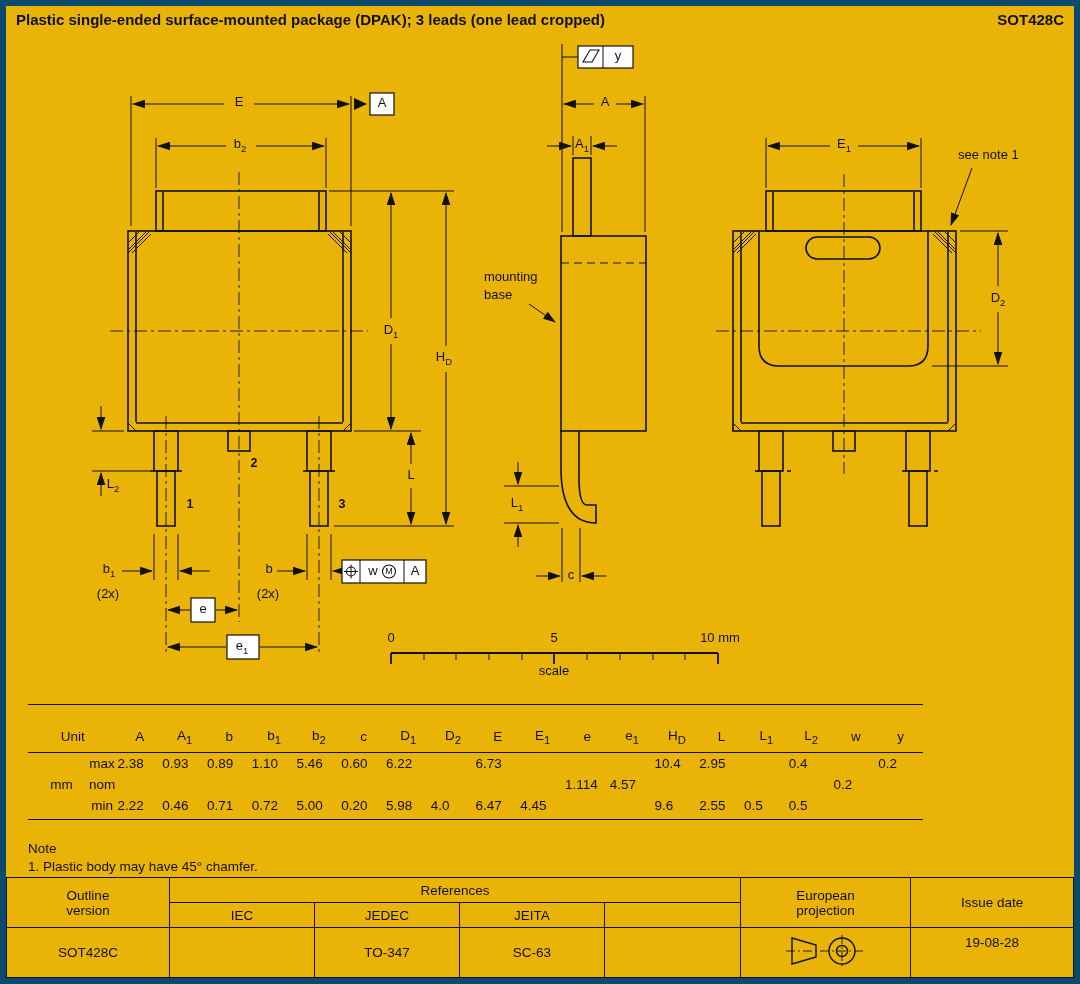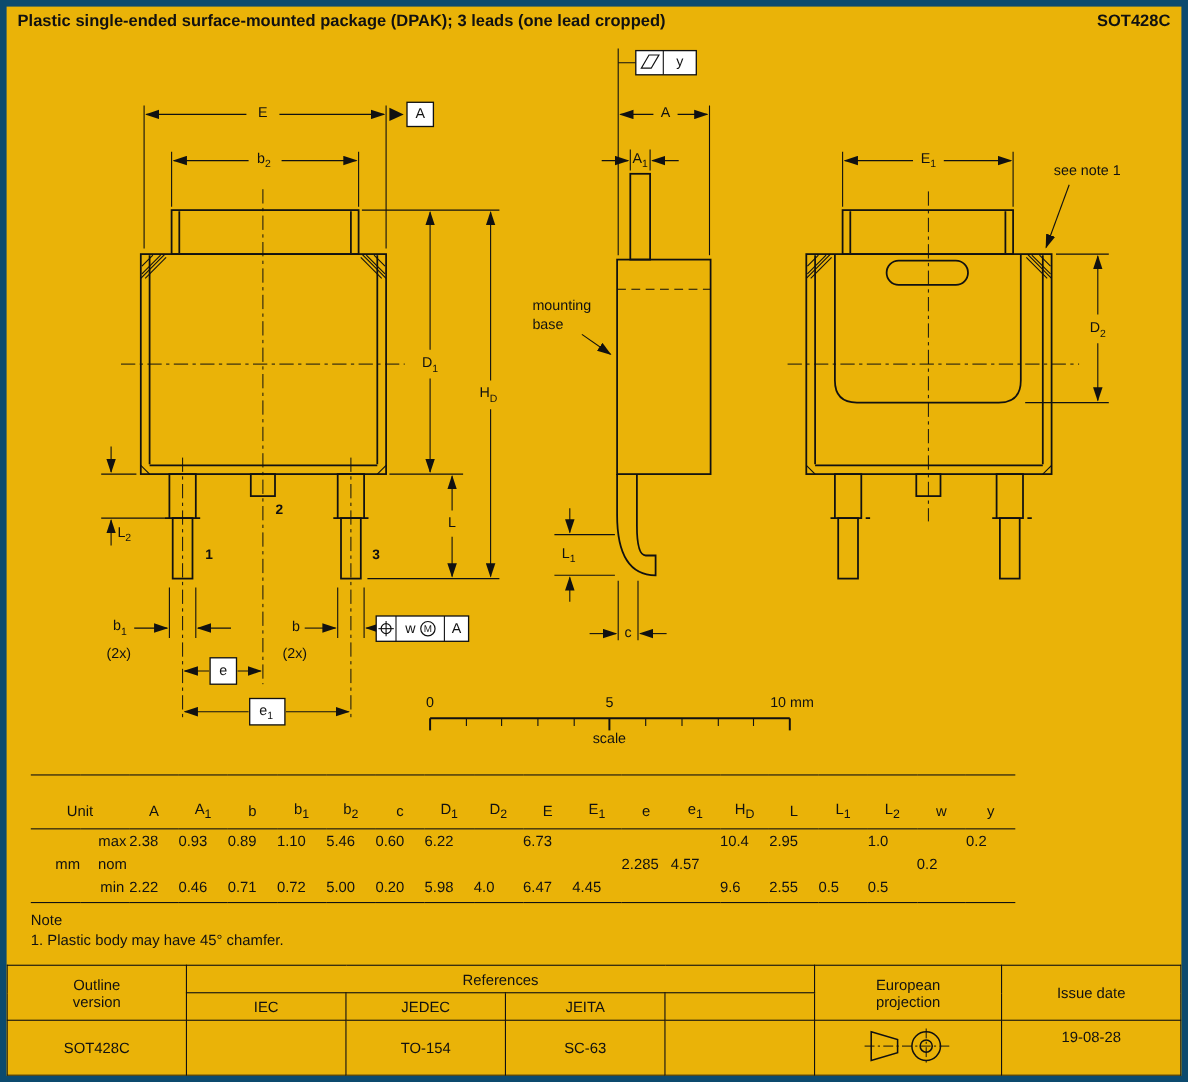--- a/index.html
+++ b/index.html
@@ -31,21 +31,21 @@
   text.tiny{font-size:9px;}
 
   .dims{position:absolute;top:698px;left:22px;width:895px;}
   .dims-title{font-size:13.5px;margin-bottom:5px;}
   table.dim-table{border-collapse:collapse;width:100%;table-layout:fixed;}
   .dim-table th{border-top:1.5px solid #111;border-bottom:1.5px solid #111;font-weight:normal;font-size:13.5px;padding:23px 0 6px;text-align:center;}
   .dim-table td{font-size:13.5px;padding:3px 0;}
   .dim-table tr.last td{border-bottom:1.5px solid #111;padding-bottom:6px;}
   .dim-table td.unit-cell{text-align:right;padding-left:6px;}
   .dim-table td.limit-cell{text-align:center;padding-left:14px;}
-  .note{margin-top:7px;font-size:13.5px;line-height:1.35;}
+  .note{margin-top:20px;font-size:13.5px;line-height:1.35;}
 
   .footer{position:absolute;left:0;right:0;bottom:0;}
   table.ft{border-collapse:collapse;width:100%;table-layout:fixed;}
   .ft td{border:1.5px solid #111;text-align:center;font-size:13.5px;padding:2px 4px;vertical-align:middle;}
   .ft .h1{height:25px;}
   .ft .h2{height:25px;}
   .ft .h3{height:50px;}
   .ft .wrapnarrow{display:inline-block;width:62px;}
   .ft .wrapeuro{display:inline-block;width:86px;}
   .ft td.vtop{vertical-align:top;padding-top:7px;margin-top:19px;}
@@ -336,38 +336,38 @@
             <td>0.60</td>
             <td>6.22</td>
             <td></td>
             <td>6.73</td>
             <td></td>
             <td></td>
             <td></td>
             <td>10.4</td>
             <td>2.95</td>
             <td></td>
-            <td>1.0</td>
+            <td>0.4</td>
             <td></td>
             <td>0.2</td>
           </tr>
           <tr>
             <td class="unit-cell">mm</td>
             <td class="limit-cell">nom</td>
             <td></td>
             <td></td>
             <td></td>
             <td></td>
             <td></td>
             <td></td>
             <td></td>
             <td></td>
             <td></td>
             <td></td>
-            <td>2.285</td>
+            <td>1.114</td>
             <td>4.57</td>
             <td></td>
             <td></td>
             <td></td>
             <td></td>
             <td>0.2</td>
             <td></td>
           </tr>
           <tr class="last">
             <td class="unit-cell"></td>
@@ -419,21 +419,21 @@
       </tr>
       <tr class="h2">
         <td>IEC</td>
         <td>JEDEC</td>
         <td>JEITA</td>
         <td></td>
       </tr>
       <tr class="h3">
         <td>SOT428C</td>
         <td></td>
-        <td>TO-154</td>
+        <td>TO-347</td>
         <td>SC-63</td>
         <td></td>
         <td>
           <svg width="84" height="38" viewBox="0 0 84 38">
             <polygon points="8,6 32,13 32,25 8,32" fill="none" stroke="#111" stroke-width="1.4"></polygon>
             <line x1="2" y1="19" x2="82" y2="19" stroke="#111" stroke-width="0.9" stroke-dasharray="9 3 2 3"></line>
             <circle cx="58" cy="19" r="13" fill="none" stroke="#111" stroke-width="1.4"></circle>
             <circle cx="58" cy="19" r="5.5" fill="none" stroke="#111" stroke-width="1.4"></circle>
             <line x1="58" y1="3" x2="58" y2="35" stroke="#111" stroke-width="0.9" stroke-dasharray="9 3 2 3"></line>
           </svg>

